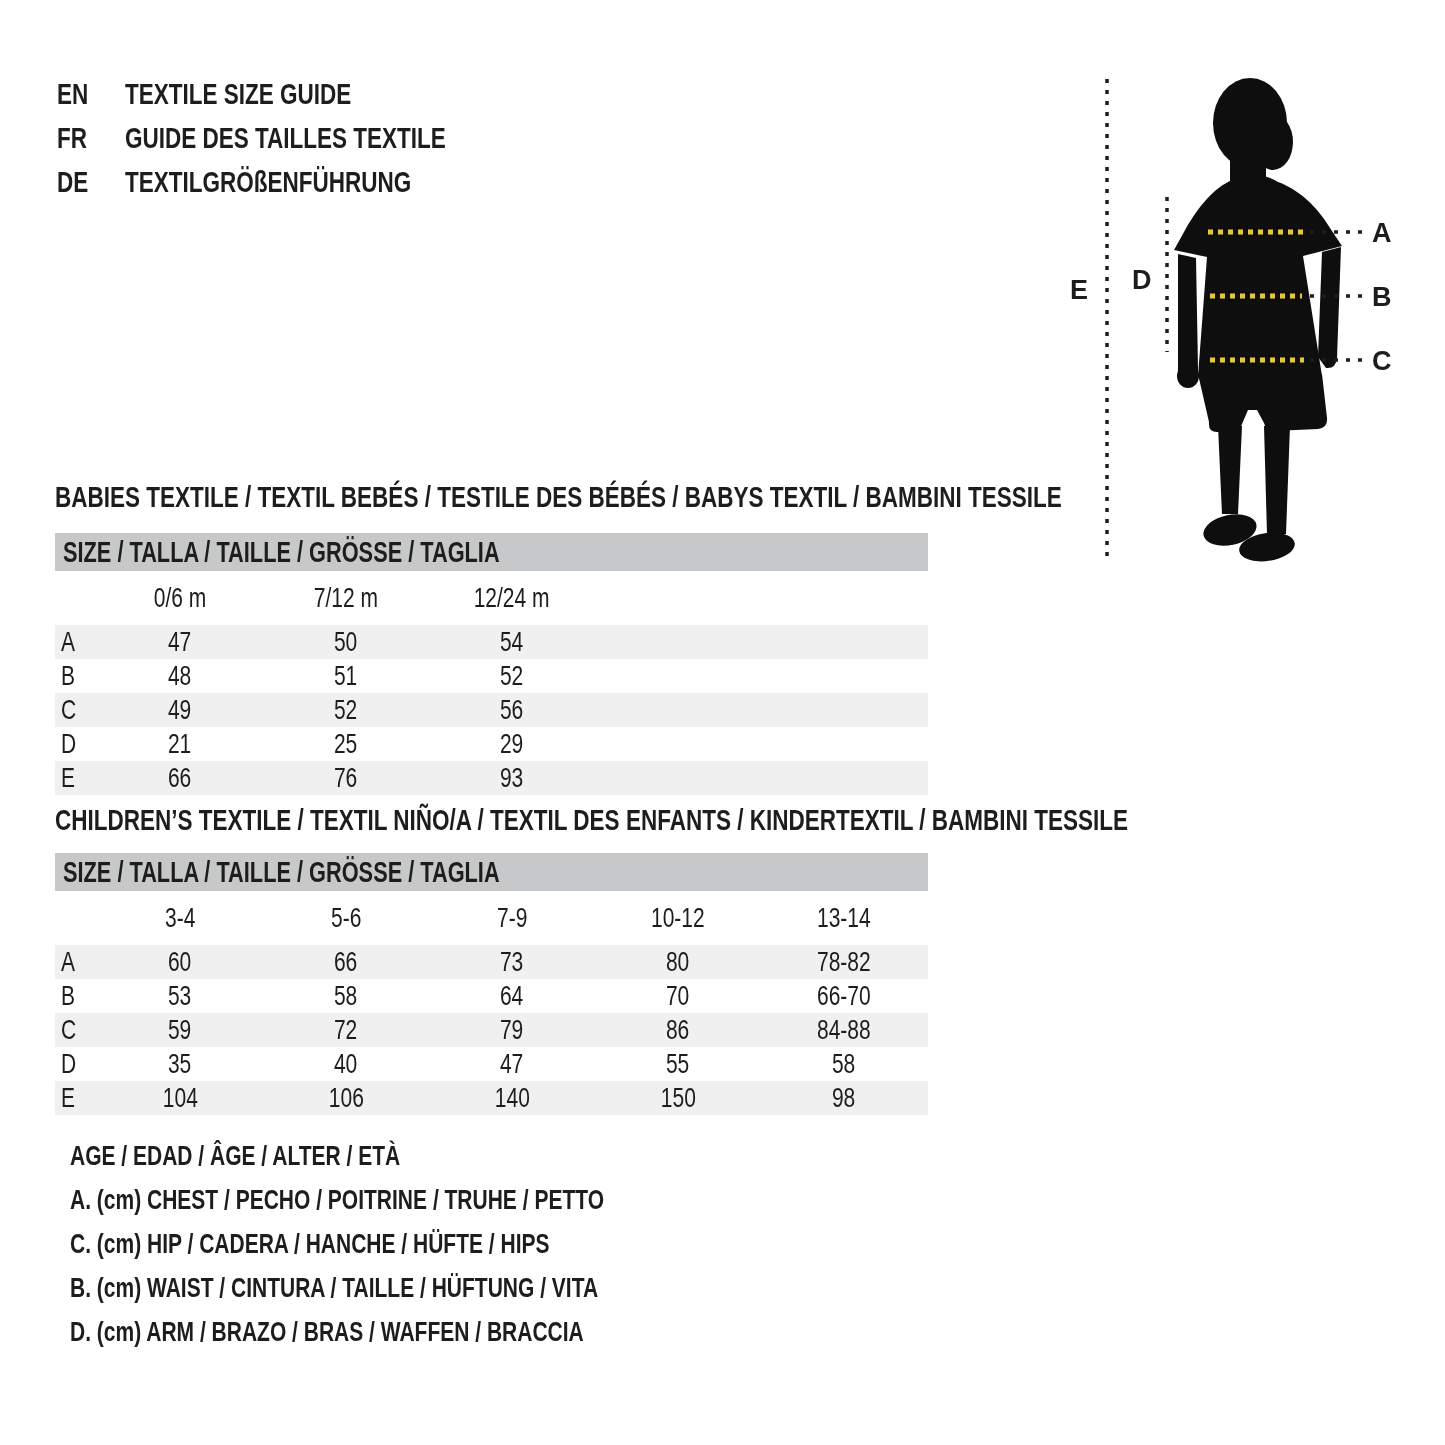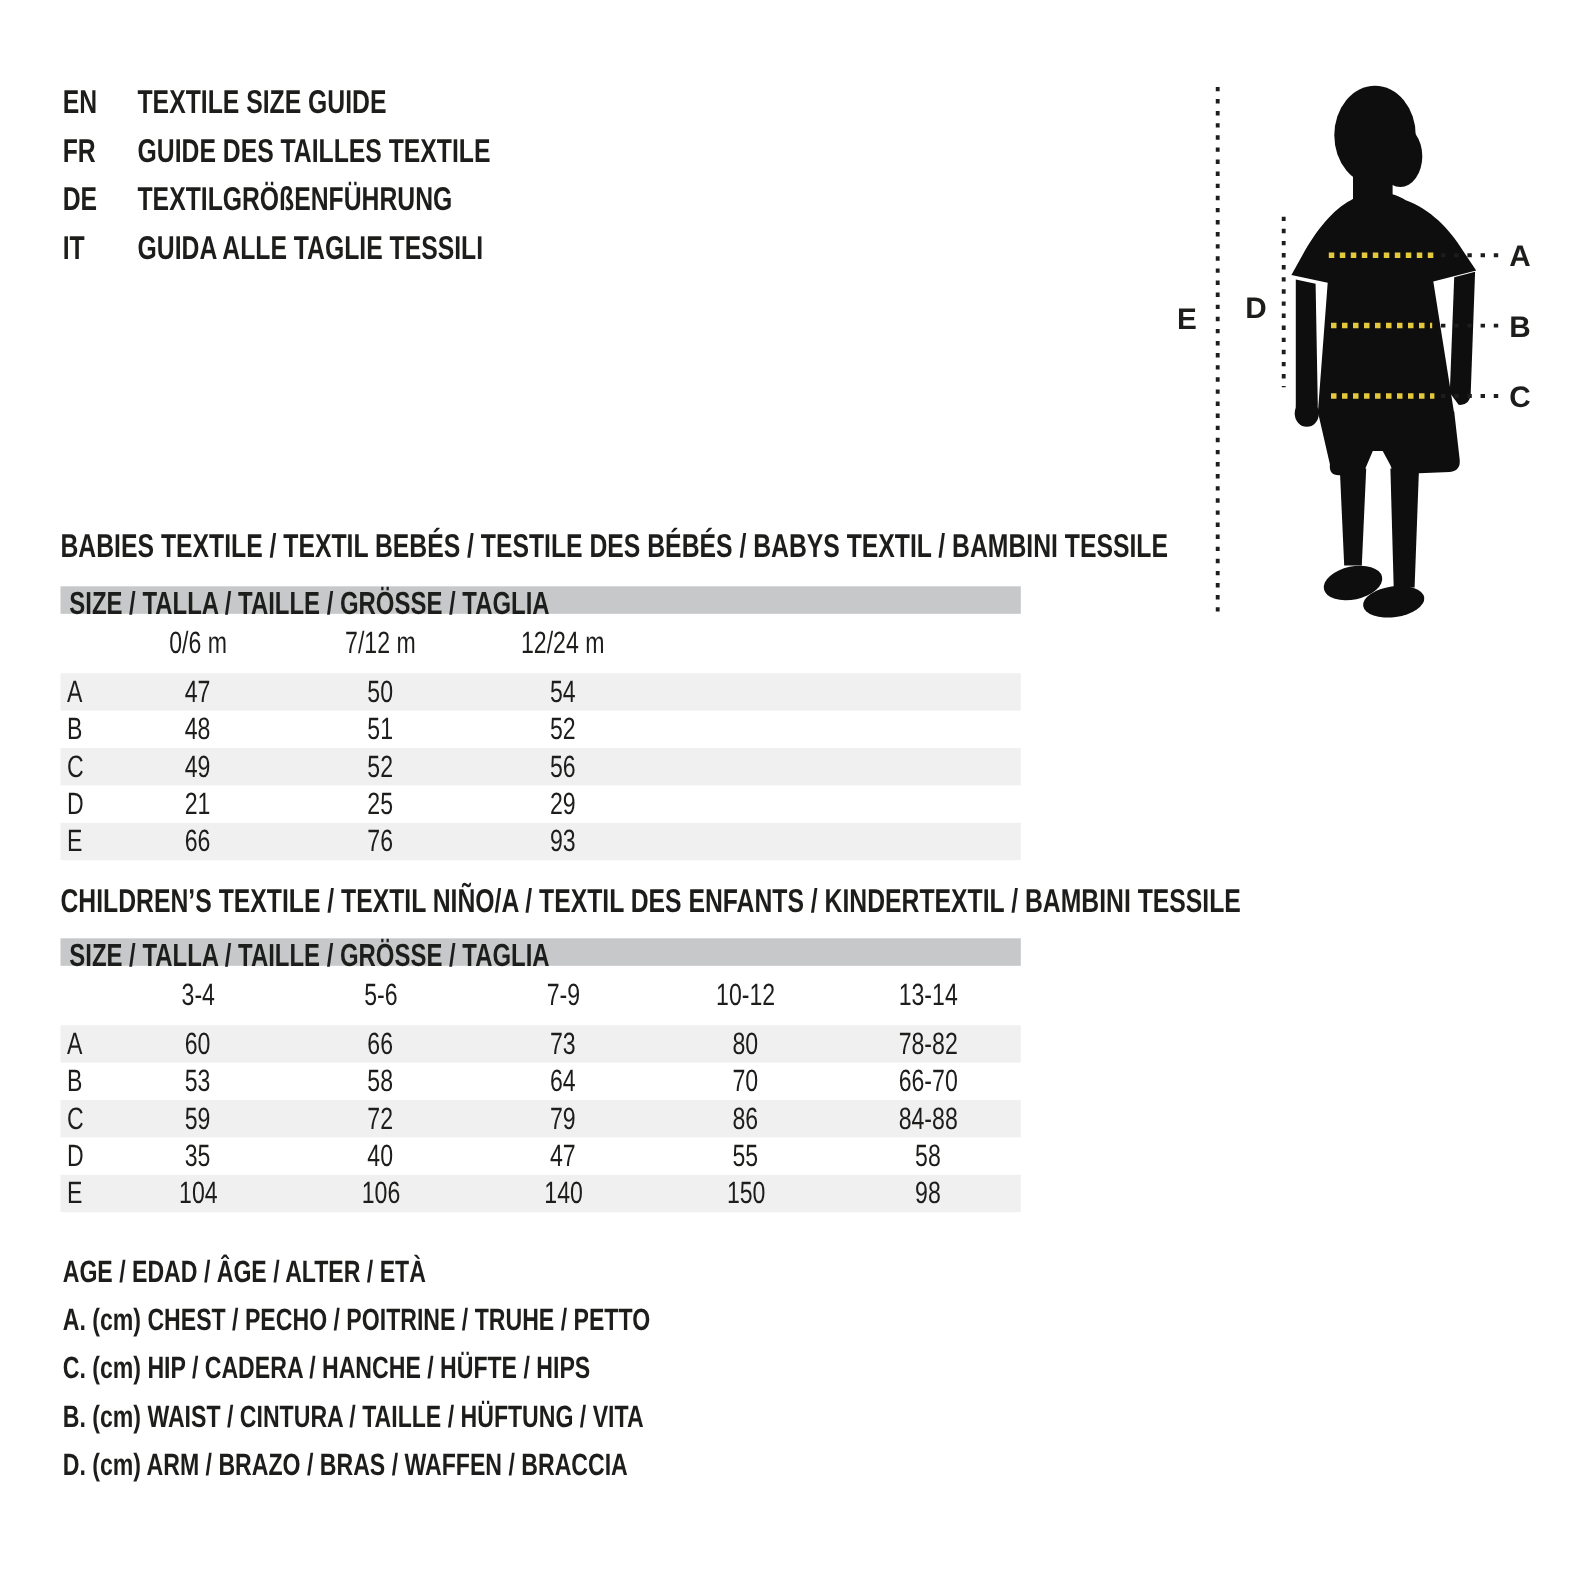--- a/index.html
+++ b/index.html
@@ -18,31 +18,31 @@
 
   
   .sec-title { position:absolute; left:55px; font-weight:700; font-size:30px; line-height:32px; }
   #babies-title   { top:481px; }
   #children-title { top:804px; }
 
   
   .tbl { position:absolute; left:55px; width:873px; }
   #babies-table   { top:533px; }
   #children-table { top:853px; }
-  .t-bar { height:25px; background:#c7c8ca; display:flex; padding-left:8px; font-weight:700; font-size:29px; }
+  .t-bar { height:38px; background:#c7c8ca; display:flex; align-items:center; padding-left:8px; font-weight:700; font-size:29px; }
   .t-colhead { height:54px; align-items:center; font-size:28px; }
   .t-row { height:34px; align-items:center; font-size:28px; }
   .t-row.odd { background:#f0f0f1; }
   .g3 { display:grid; grid-template-columns:42px repeat(3,166px) 1fr; }
   .g5 { display:grid; grid-template-columns:42px repeat(5,166px) 1fr; }
   .cc { text-align:center; }
   .rl { padding-left:6px; }
 
   
-  .legend { position:absolute; left:57px; top:1134px; }
+  .legend { position:absolute; left:70px; top:1134px; }
   .leg-row { height:44px; display:flex; align-items:center; font-weight:700; font-size:28px; }
 
   
   .figure { position:absolute; left:1060px; top:60px; }
   .figure text { font-family:"Liberation Sans", sans-serif; font-weight:700; font-size:27px; fill:#1d1d1b; }
 </style>
 </head>
 <body>
 
 <div class="page">
@@ -52,24 +52,20 @@
      <span class="lang-code"><span class="cond">EN</span></span>
      <span class="cond">TEXTILE SIZE GUIDE</span>
    </div>
       <div class="lang-row">
      <span class="lang-code"><span class="cond">FR</span></span>
      <span class="cond">GUIDE DES TAILLES TEXTILE</span>
    </div>
       <div class="lang-row">
      <span class="lang-code"><span class="cond">DE</span></span>
      <span class="cond">TEXTILGRÖßENFÜHRUNG</span>
-   </div>
-      <div class="lang-row">
-     <span class="lang-code"><span class="cond">IT</span></span>
-     <span class="cond">GUIDA ALLE TAGLIE TESSILI</span>
    </div>
     </div>
 
   <svg class="figure" width="385" height="540" viewBox="0 0 385 540" xmlns="http://www.w3.org/2000/svg">
 
     <line x1="47" y1="19" x2="47" y2="502" stroke-width="3.5" stroke-dasharray="4 7" stroke="#1d1d1b"></line>
     <text x="10" y="239">E</text>
 
     <line x1="107" y1="137" x2="107" y2="292" stroke-width="3.5" stroke-dasharray="4 7" stroke="#1d1d1b"></line>
     <text x="72" y="229">D</text>

